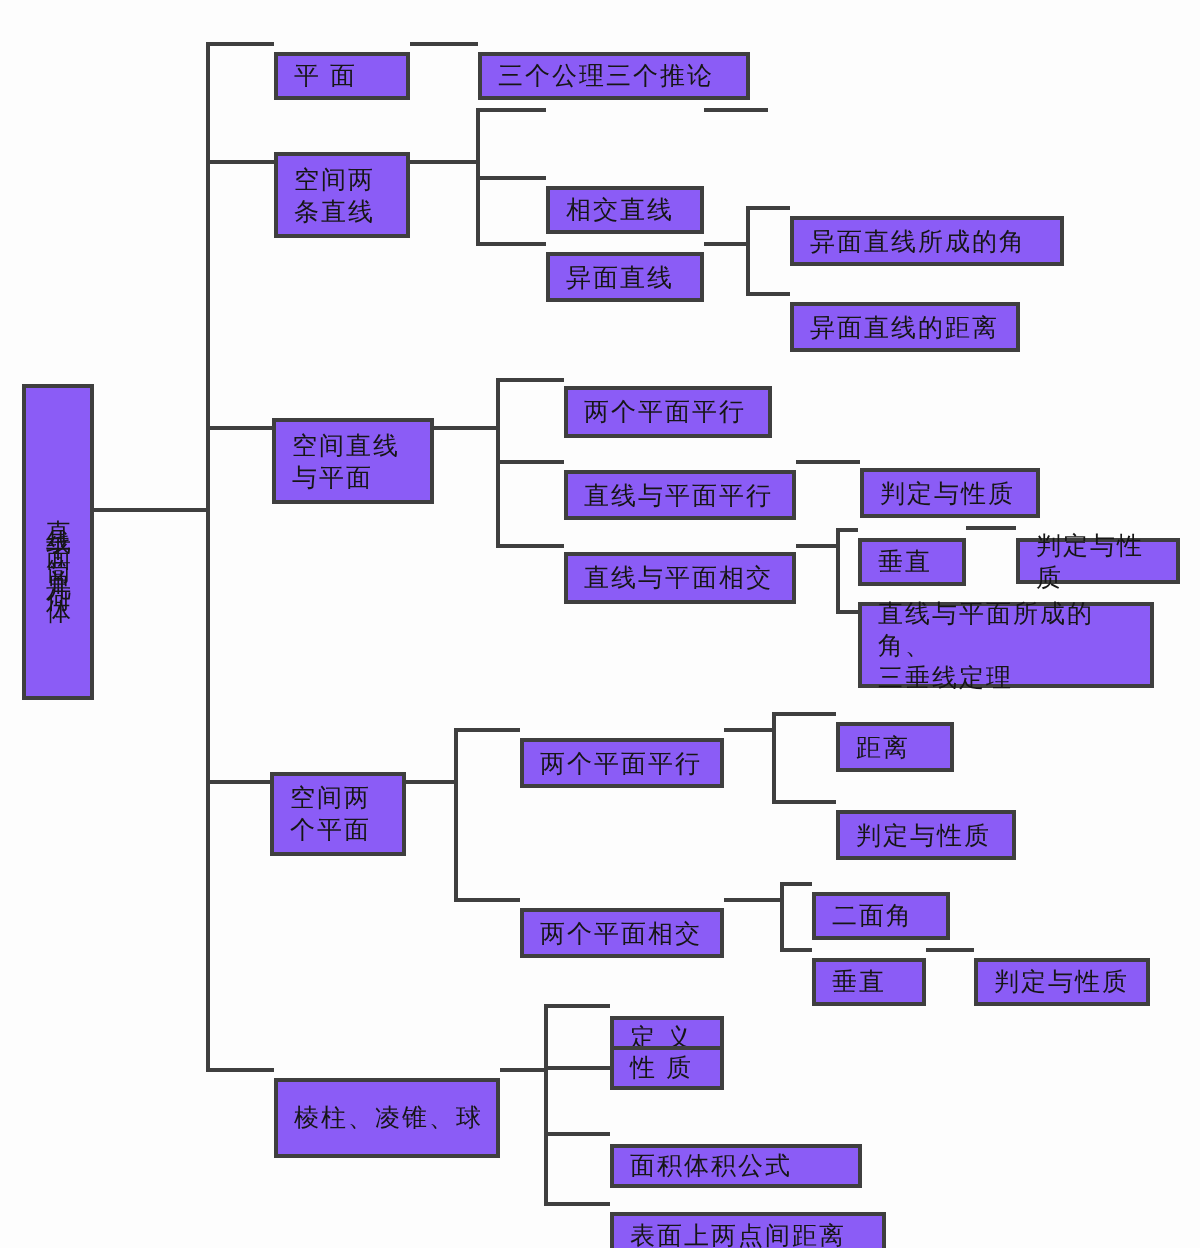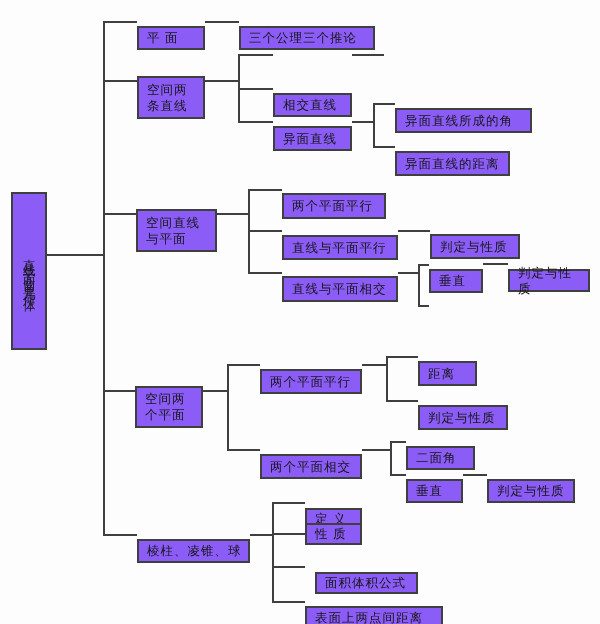--- a/index.html
+++ b/index.html
@@ -57,47 +57,49 @@
     <span class="vtext">直线平面简单几何体</span>
   </div>
 
   <div class="box" style="left:137px;top:10px;width:68px;height:24px">平 面</div>
   <div class="box" style="left:137px;top:60px;width:68px;height:43px">空间两
 条直线</div>
   <div class="box" style="left:136px;top:193px;width:81px;height:43px">空间直线
 与平面</div>
   <div class="box" style="left:135px;top:370px;width:68px;height:42px">空间两
 个平面</div>
-  <div class="box" style="left:137px;top:523px;width:113px;height:24px">棱柱、凌锥、球</div>
+  <div class="box" style="left:137px;top:523px;width:113px;height:40px">棱柱、凌锥、球</div>
 
   <div class="box" style="left:239px;top:10px;width:136px;height:24px">三个公理三个推论</div>
 
   <div class="box" style="left:273px;top:77px;width:79px;height:24px">相交直线</div>
   <div class="box" style="left:273px;top:110px;width:79px;height:25px">异面直线</div>
   <div class="box" style="left:395px;top:92px;width:137px;height:25px">异面直线所成的角</div>
   <div class="box" style="left:395px;top:135px;width:115px;height:25px">异面直线的距离</div>
 
   <div class="box" style="left:282px;top:177px;width:104px;height:26px">两个平面平行</div>
   <div class="box" style="left:282px;top:219px;width:116px;height:25px">直线与平面平行</div>
   <div class="box" style="left:430px;top:218px;width:90px;height:25px">判定与性质</div>
   <div class="box" style="left:282px;top:260px;width:116px;height:26px">直线与平面相交</div>
   <div class="box" style="left:429px;top:253px;width:54px;height:24px">垂直</div>
   <div class="box" style="left:508px;top:253px;width:82px;height:23px">判定与性质</div>
+  <div class="box" style="left:429px;top:285px;width:148px;height:43px">直线与平面所成的角、
+三垂线定理</div>
 
   <div class="box" style="left:260px;top:353px;width:102px;height:25px">两个平面平行</div>
   <div class="box" style="left:418px;top:345px;width:59px;height:25px">距离</div>
   <div class="box" style="left:418px;top:389px;width:90px;height:25px">判定与性质</div>
   <div class="box" style="left:260px;top:438px;width:102px;height:25px">两个平面相交</div>
   <div class="box" style="left:406px;top:430px;width:69px;height:24px">二面角</div>
   <div class="box" style="left:406px;top:463px;width:57px;height:24px">垂直</div>
   <div class="box" style="left:487px;top:463px;width:88px;height:24px">判定与性质</div>
 
   <div class="box" style="left:305px;top:492px;width:57px;height:22px">定 义</div>
   <div class="box" style="left:305px;top:507px;width:57px;height:22px">性 质</div>
-  <div class="box" style="left:315px;top:556px;width:103px;height:22px">面积体积公式</div>
+  <div class="box" style="left:305px;top:556px;width:126px;height:22px">面积体积公式</div>
   <div class="box" style="left:305px;top:590px;width:138px;height:24px">表面上两点间距离</div>
 
   <div class="line h" style="left:47px;top:254px;width:56px"></div>
   <div class="line v" style="left:103px;top:21px;height:515px"></div>
   <div class="line h" style="left:103px;top:21px;width:34px"></div>
   <div class="line h" style="left:103px;top:80px;width:34px"></div>
   <div class="line h" style="left:103px;top:213px;width:33px"></div>
   <div class="line h" style="left:103px;top:390px;width:32px"></div>
   <div class="line h" style="left:103px;top:534px;width:34px"></div>
 

